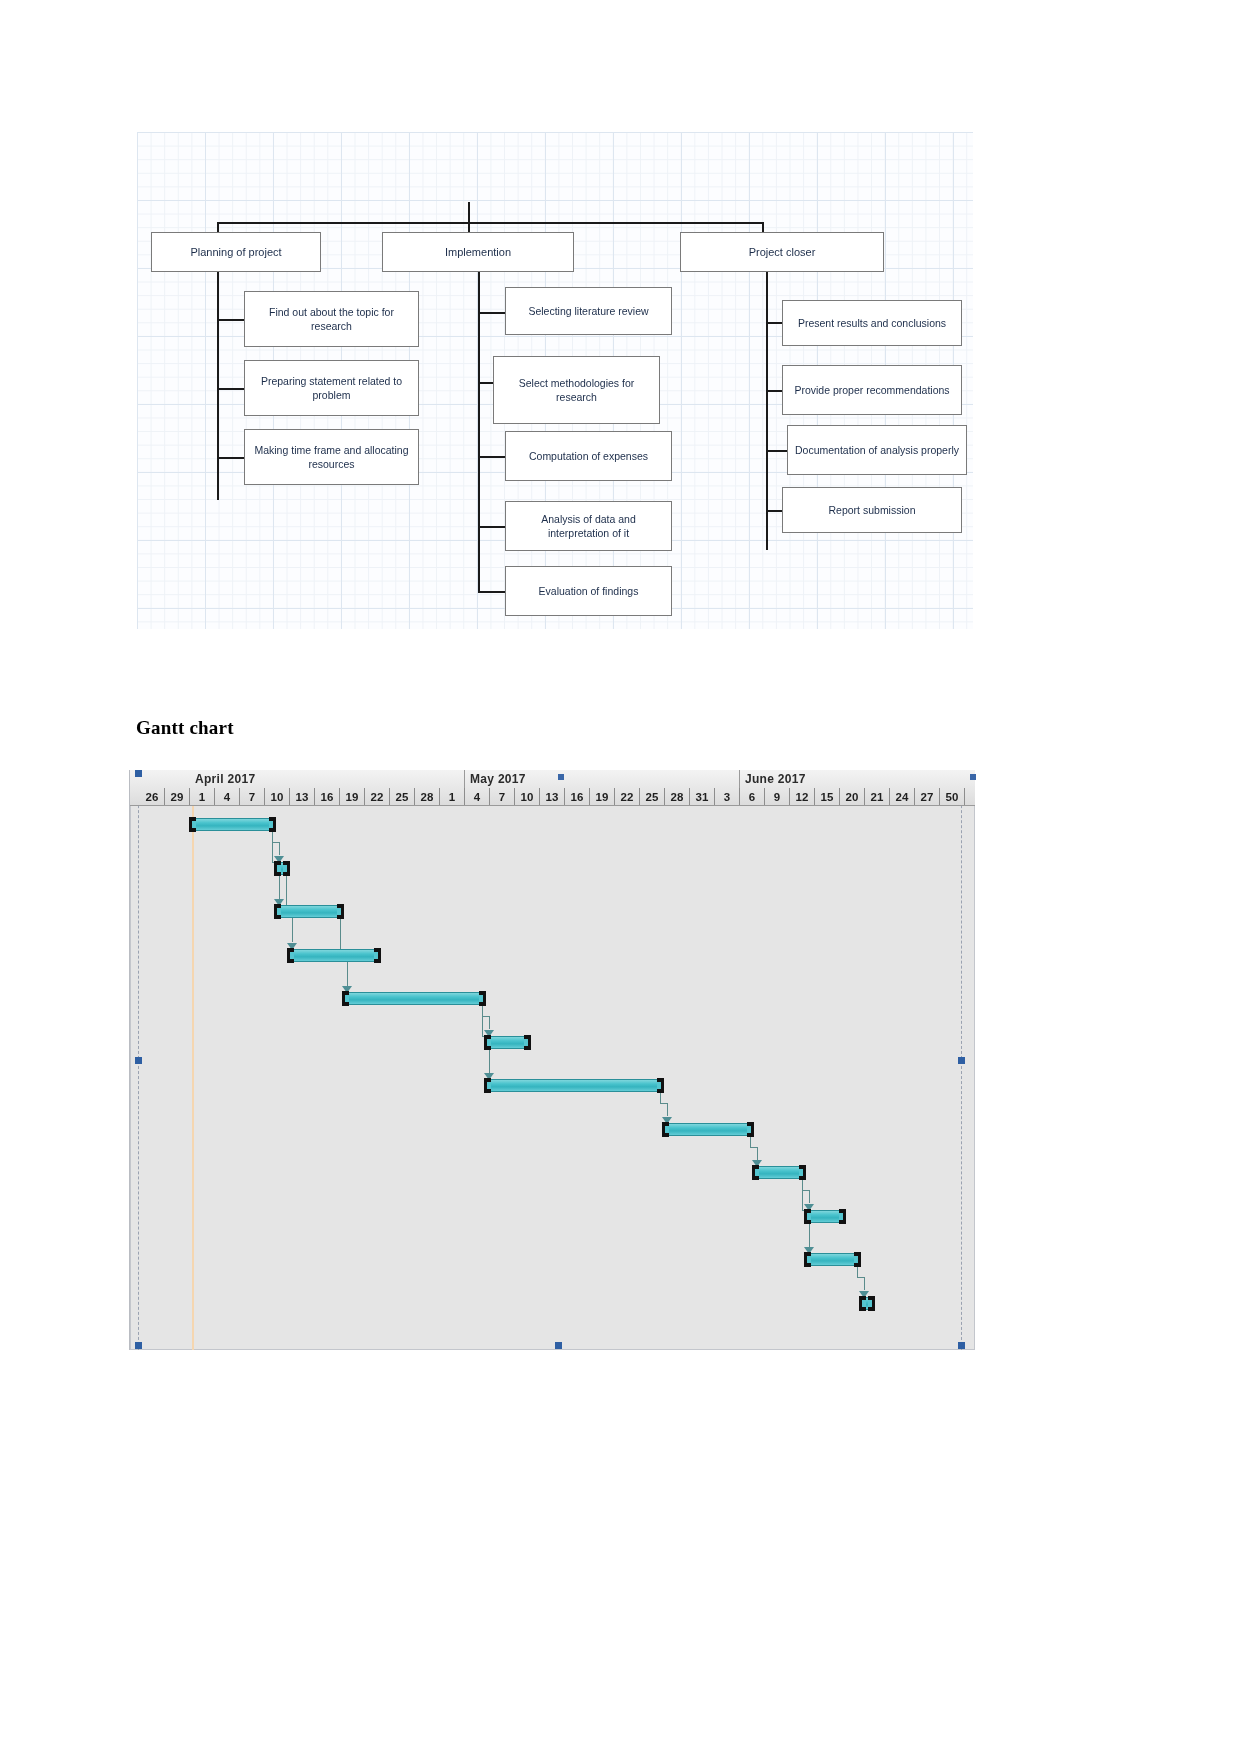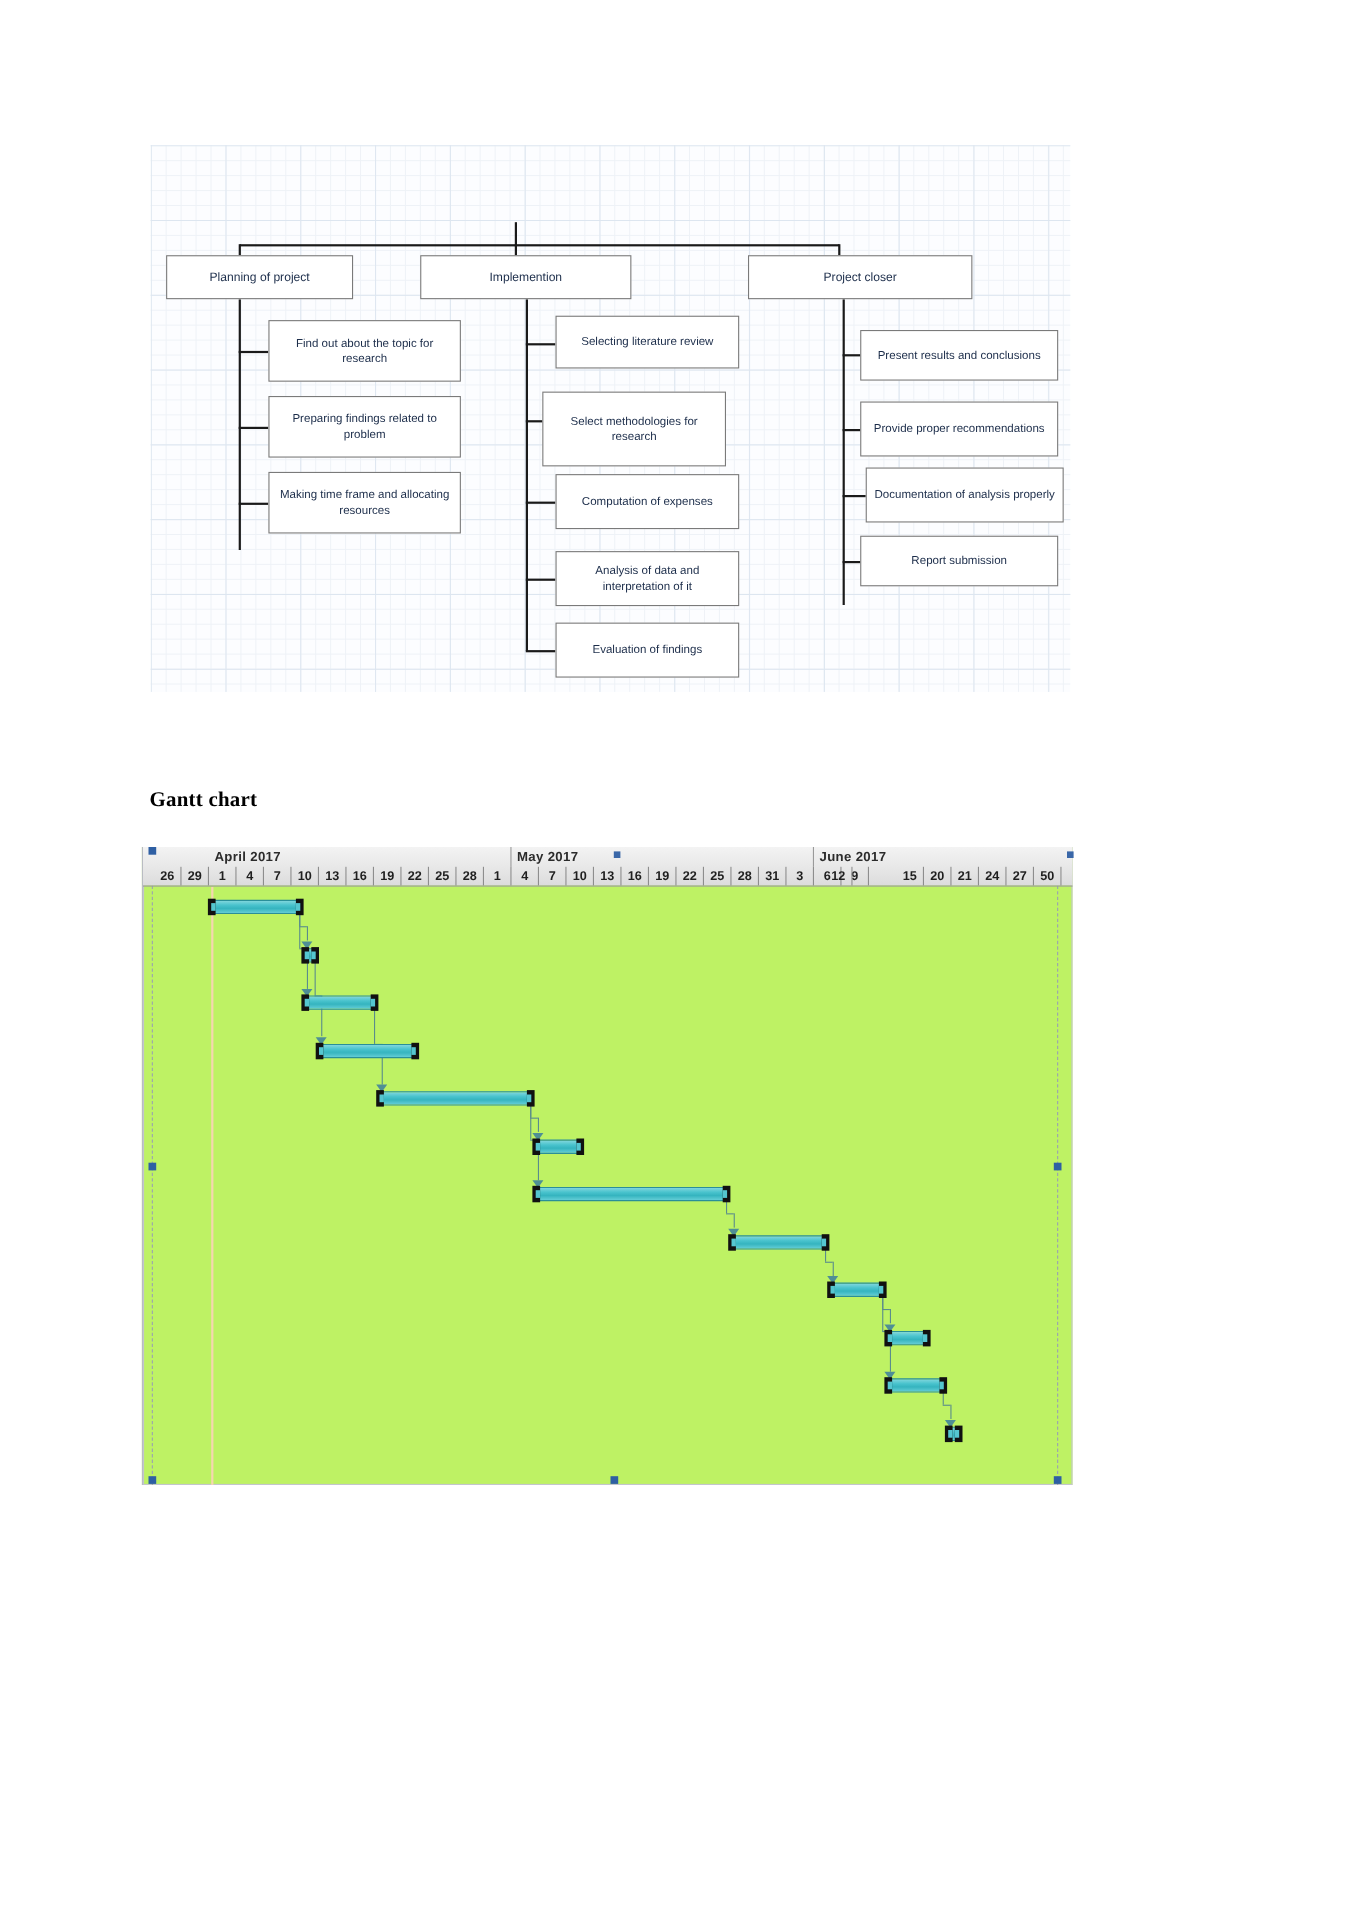--- a/index.html
+++ b/index.html
@@ -81,21 +81,21 @@
     letter-spacing: 0.2px;
   }
 
   
   #gantt {
     position: absolute;
     left: 129px;
     top: 770px;
     width: 845px;
     height: 580px;
-    background: #bef264;
+    background: #e5e5e5;
     border-left: 1px solid #b9bcc2;
   }
   #gantt-frame {
     position: absolute;
     inset: 0;
     border: 1px solid #c3c6cc;
     box-sizing: border-box;
   }
   
   .doc-guide {
@@ -260,21 +260,21 @@
 
   <div class="conn v" style="left:80px; top:140px; height:228px;"></div>
   <div class="conn h" style="left:80px; top:187px; width:27px;"></div>
   <div class="conn h" style="left:80px; top:256px; width:27px;"></div>
   <div class="conn h" style="left:80px; top:325px; width:27px;"></div>
 
   <div class="node lvl2" style="left:107px; top:159px; width:175px; height:56px;">
     <span>Find out about the topic for research</span>
   </div>
   <div class="node lvl2" style="left:107px; top:228px; width:175px; height:56px;">
-    <span>Preparing findings related to problem</span>
+    <span>Preparing statement related to problem</span>
   </div>
   <div class="node lvl2" style="left:107px; top:297px; width:175px; height:56px;">
     <span>Making time frame and allocating resources</span>
   </div>
 
   <div class="conn v" style="left:341px; top:140px; height:320px;"></div>
   <div class="conn h" style="left:341px; top:180px; width:27px;"></div>
   <div class="conn h" style="left:341px; top:250px; width:27px;"></div>
   <div class="conn h" style="left:341px; top:324px; width:27px;"></div>
   <div class="conn h" style="left:341px; top:394px; width:27px;"></div>
@@ -358,21 +358,21 @@
         <div class="day-cell" style="left: 410px; width: 25px;">13</div>
         <div class="day-cell" style="left: 435px; width: 25px;">16</div>
         <div class="day-cell" style="left: 460px; width: 25px;">19</div>
         <div class="day-cell" style="left: 485px; width: 25px;">22</div>
         <div class="day-cell" style="left: 510px; width: 25px;">25</div>
         <div class="day-cell" style="left: 535px; width: 25px;">28</div>
         <div class="day-cell" style="left: 560px; width: 25px;">31</div>
         <div class="day-cell" style="left: 585px; width: 25px;">3</div>
         <div class="day-cell" style="left: 610px; width: 25px;">6</div>
         <div class="day-cell" style="left: 635px; width: 25px;">9</div>
-        <div class="day-cell" style="left: 620px; width: 25px;">12</div>
+        <div class="day-cell" style="left: 660px; width: 25px;">12</div>
         <div class="day-cell" style="left: 685px; width: 25px;">15</div>
         <div class="day-cell" style="left: 710px; width: 25px;">20</div>
         <div class="day-cell" style="left: 735px; width: 25px;">21</div>
         <div class="day-cell" style="left: 760px; width: 25px;">24</div>
         <div class="day-cell" style="left: 785px; width: 25px;">27</div>
         <div class="day-cell" style="left: 810px; width: 25px;">50</div>
       </div>
   </div>
 
   <div id="gantt-body">

